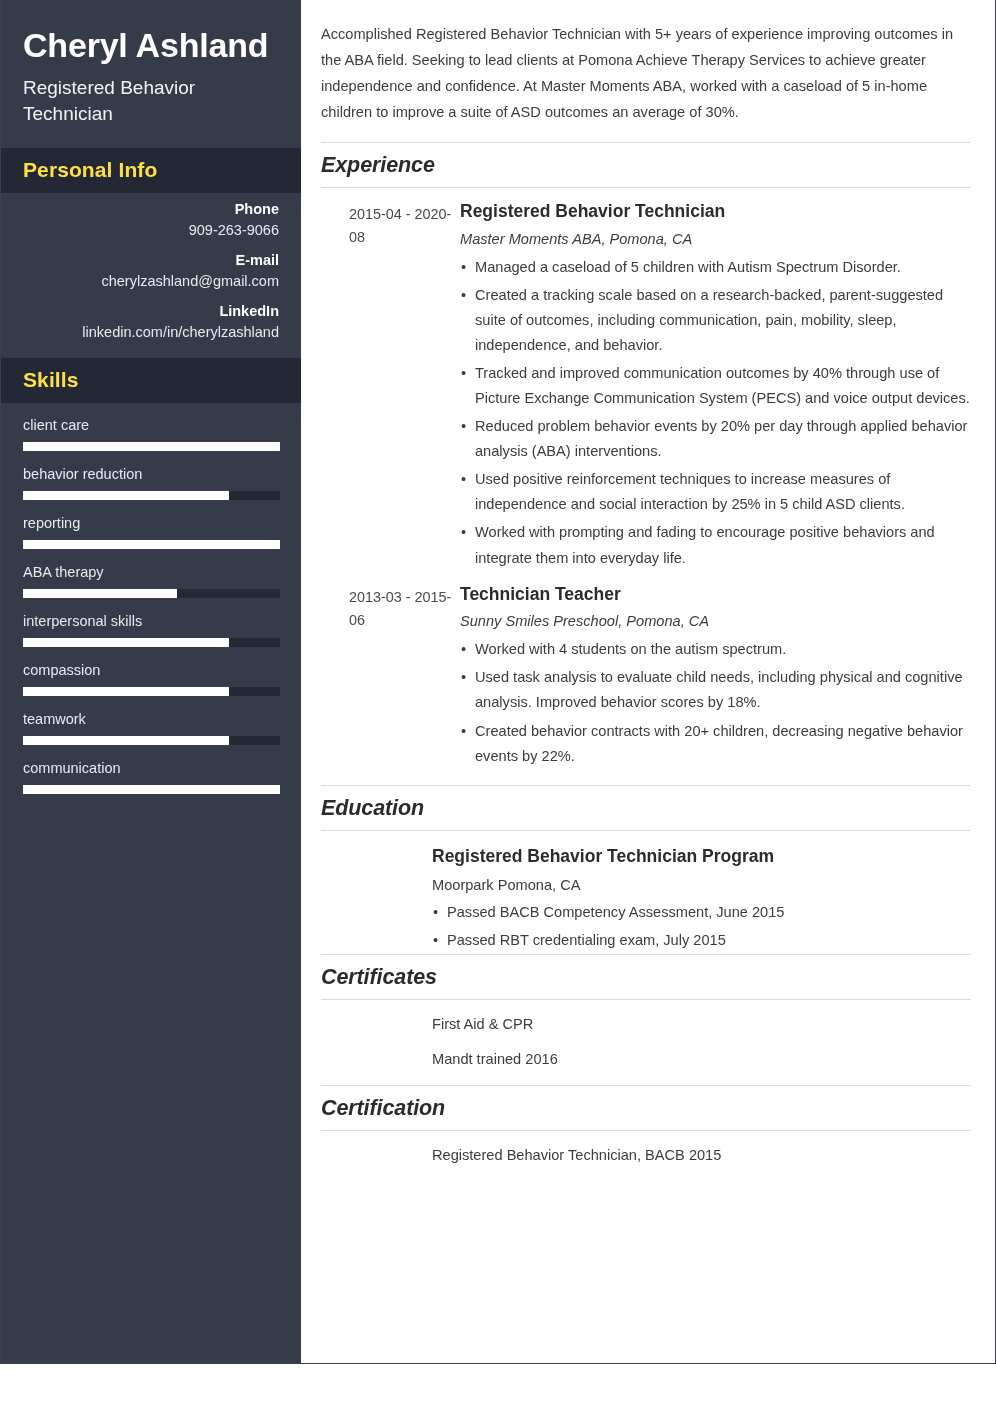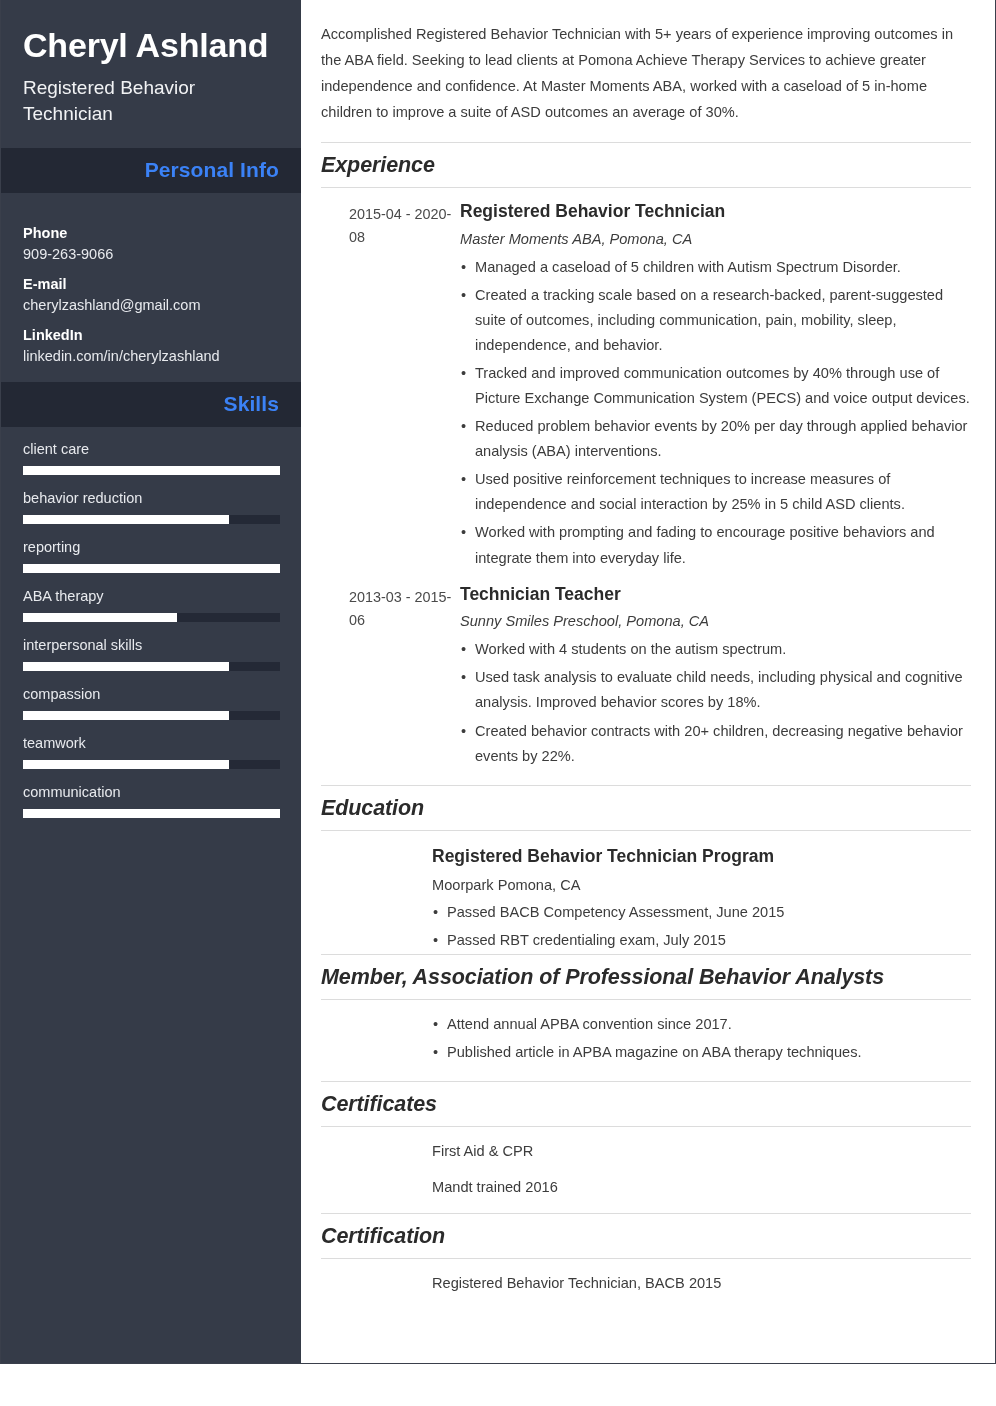--- a/index.html
+++ b/index.html
@@ -50,26 +50,25 @@
   }
 
   .section-band {
     background: #232834;
     padding: 10px 22px 11px 22px;
   }
 
   .section-band h2 {
     font-size: 21px;
     font-weight: bold;
-    color: #3b82f6;
+    color: #fde047;
     letter-spacing: 0.1px;
-    text-align: right;
-  }
-
-  .contact-block { padding: 32px 22px 18px 22px; }
+  }
+
+  .contact-block { padding: 8px 22px 18px 22px; text-align: right; }
 
   .contact-item { margin-bottom: 14px; }
   .contact-item:last-child { margin-bottom: 0; }
 
   .contact-label {
     font-size: 14.5px;
     font-weight: bold;
     color: #ffffff;
     margin-bottom: 5px;
   }
@@ -346,32 +345,20 @@
         <div class="entry-role">Registered Behavior Technician Program</div>
         <div class="entry-org-plain">Moorpark Pomona, CA</div>
         <ul class="bullets">
           <li>Passed BACB Competency Assessment, June 2015</li>
           <li>Passed RBT credentialing exam, July 2015</li>
         </ul>
       </div>
 
     </section>
 
-    <section>
-      <hr class="rule">
-      <h2 class="sec-title">Member, Association of Professional Behavior Analysts</h2>
-      <hr class="rule">
-
-      <div class="block-indent sec-gap-bottom">
-        <ul class="bullets" style="margin-top:12px;">
-          <li>Attend annual APBA convention since 2017.</li>
-          <li>Published article in APBA magazine on ABA therapy techniques.</li>
-        </ul>
-      </div>
-    </section>
 
     <section>
       <hr class="rule">
       <h2 class="sec-title">Certificates</h2>
       <hr class="rule">
 
       <div class="block-indent sec-gap-bottom-sm">
         <div class="plain-line">First Aid &amp; CPR</div>
         <div class="plain-line">Mandt trained 2016</div>
       </div>

